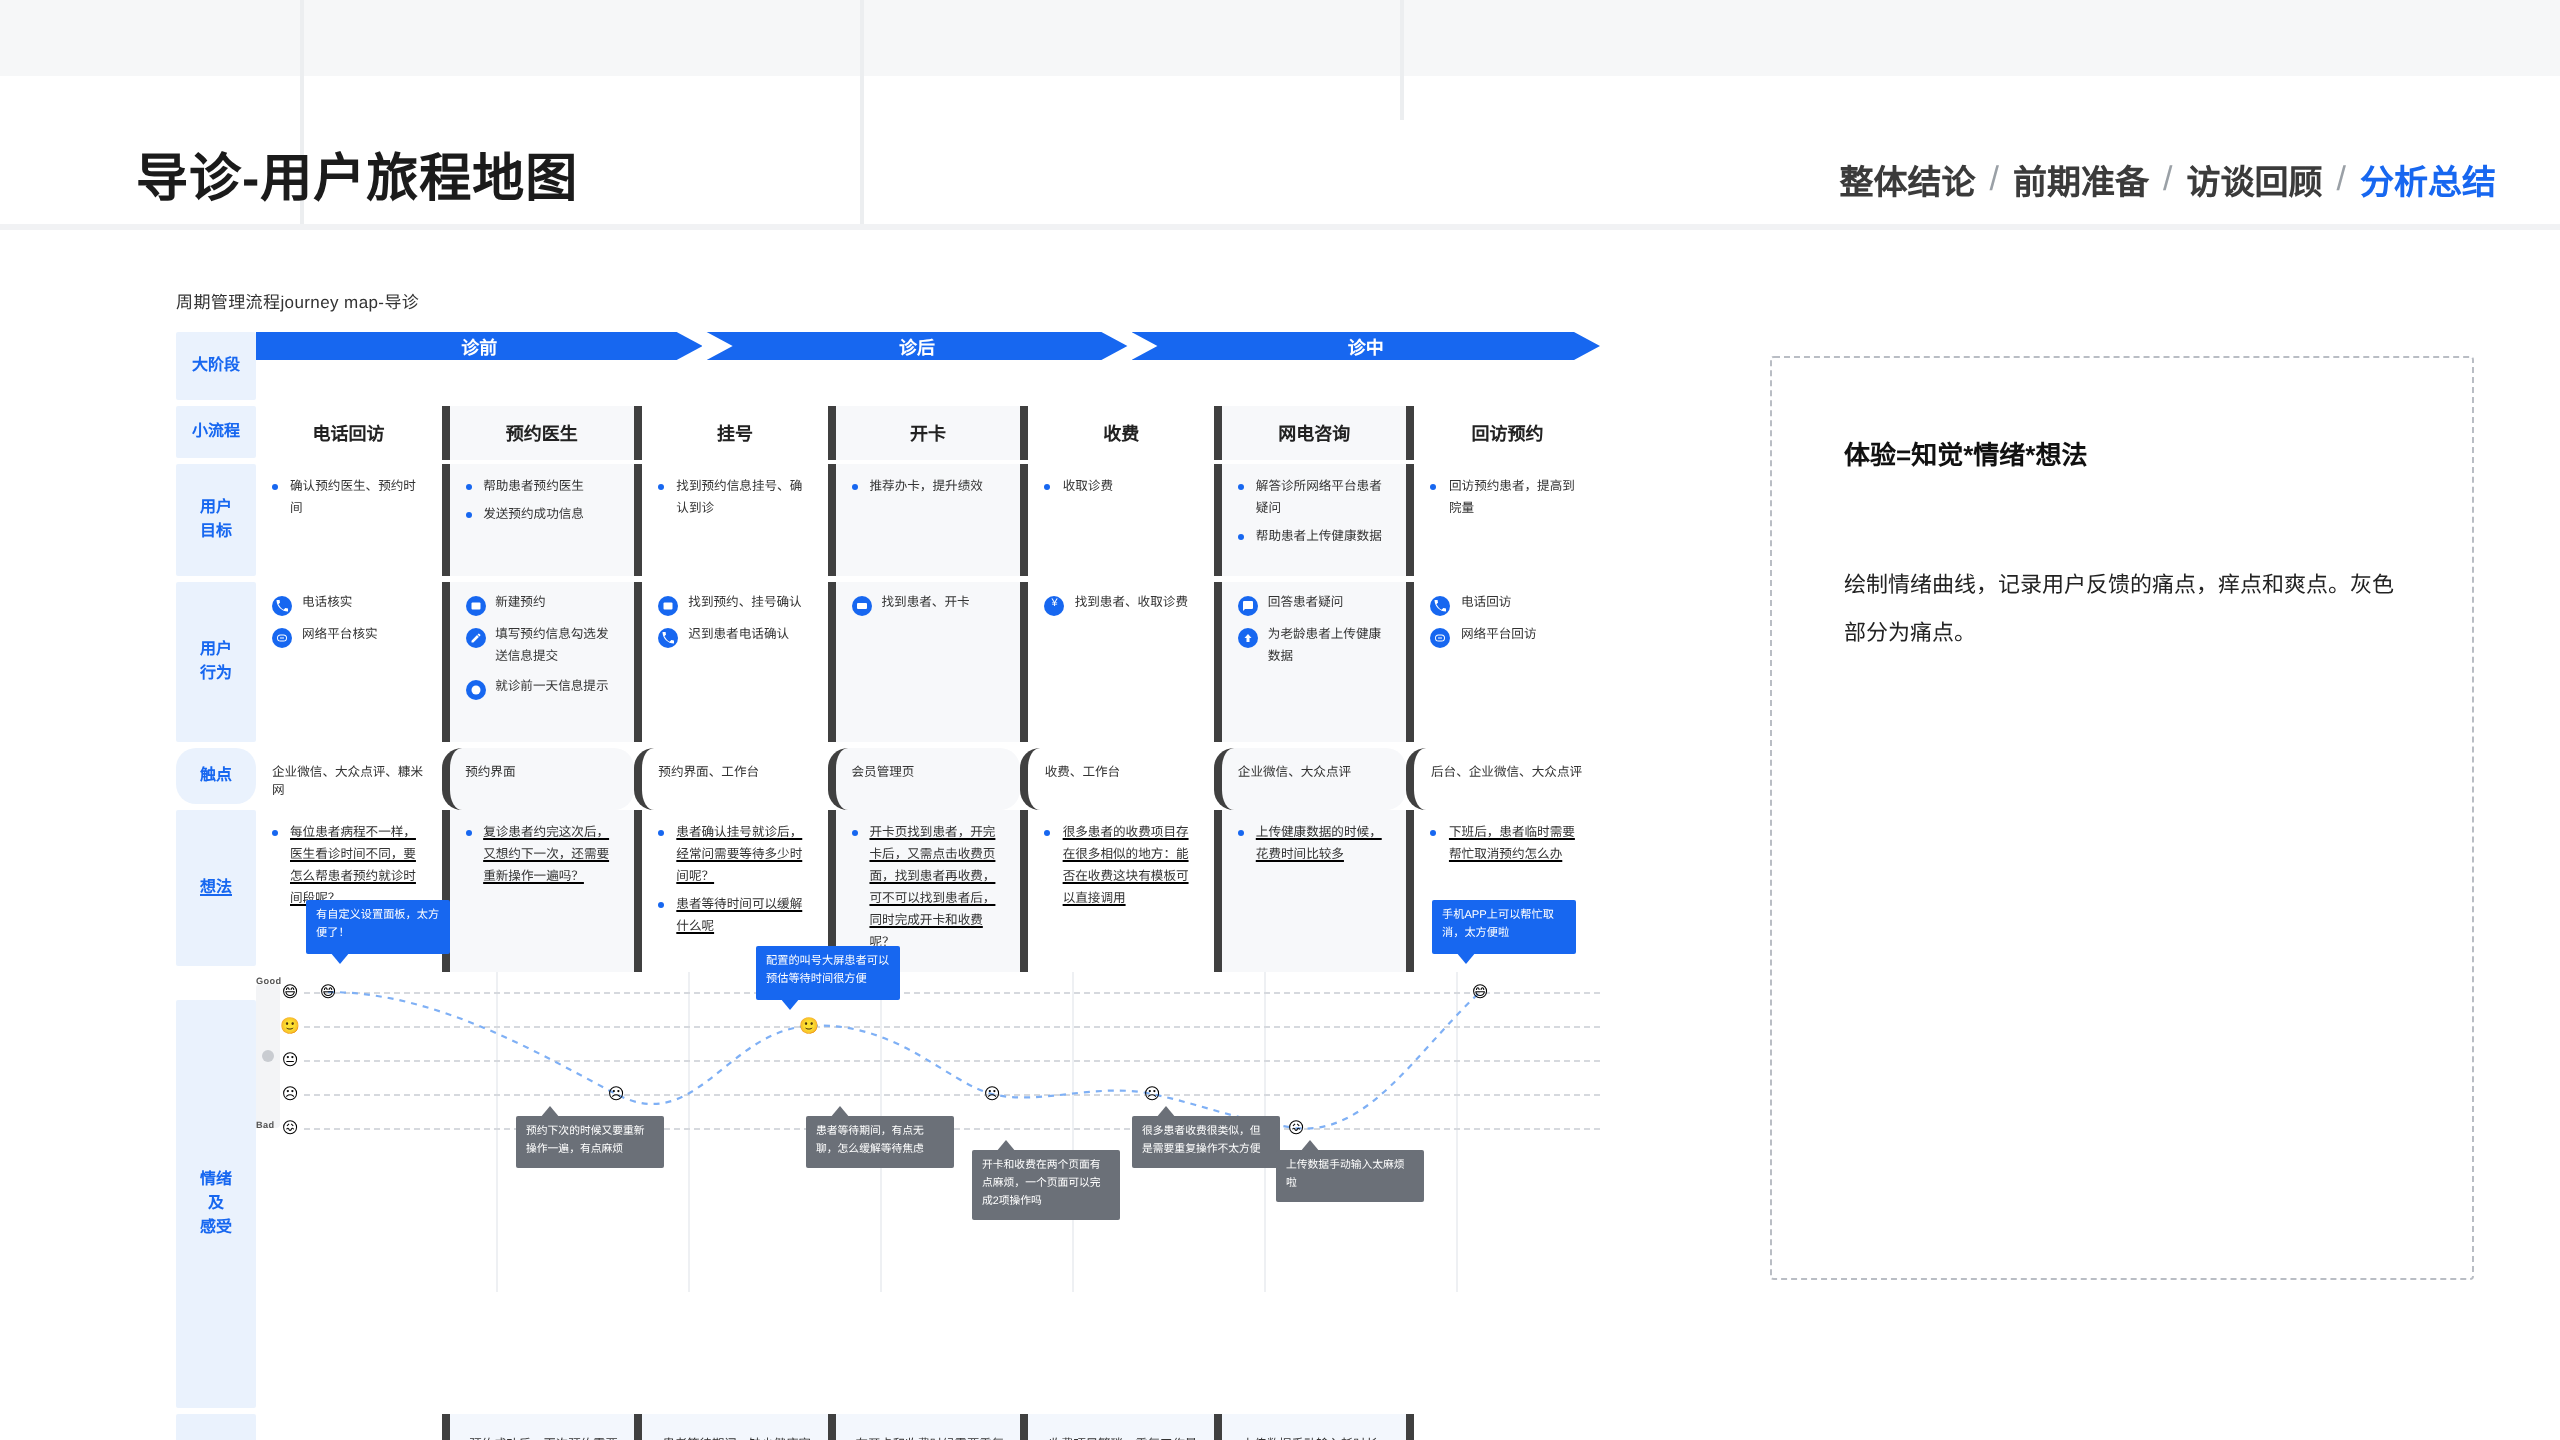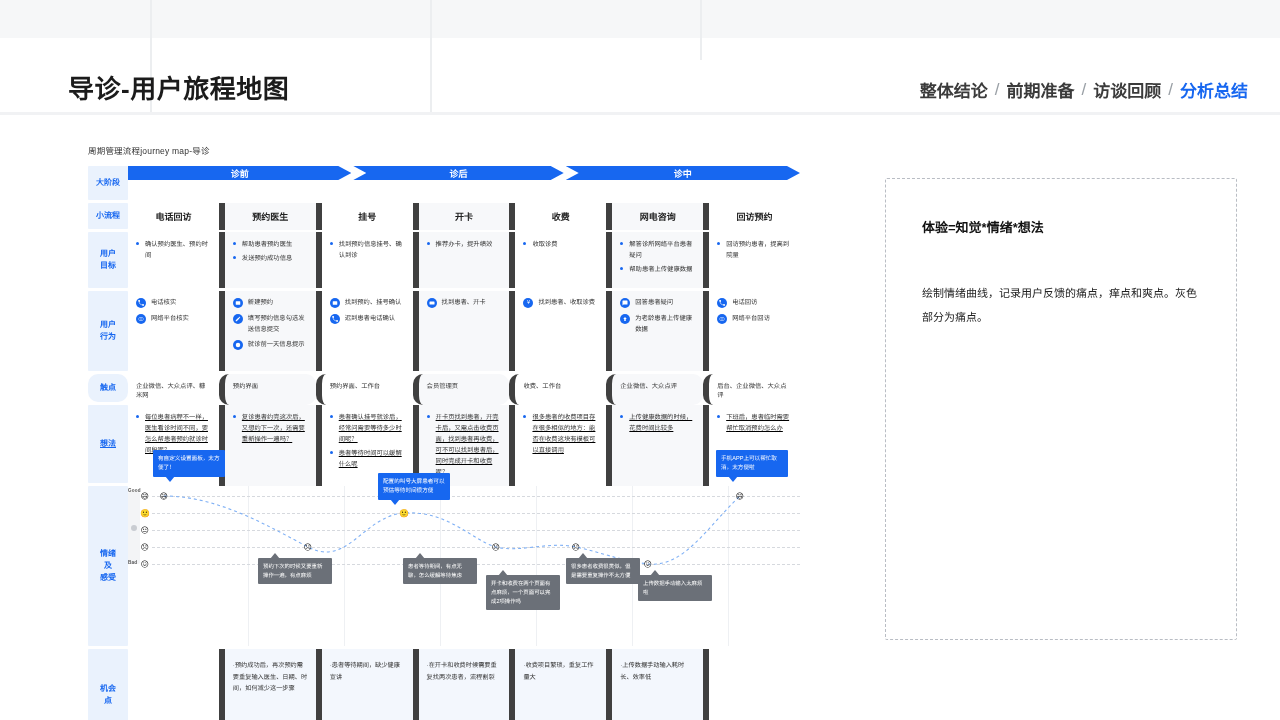--- a/index.html
+++ b/index.html
@@ -96,21 +96,21 @@
   .touch .col { font-size: 6.3px; color: #333; padding-top: 7px; }
 
   
   .h-goal   { min-height: 56px; }
   .h-act    { min-height: 80px; }
   .h-touch  { min-height: 22px; border-radius: 10px; }
   .h-idea   { min-height: 76px; text-decoration: underline; }
   .h-opp    { min-height: 92px; }
 
   
-  .colsep { border-left: 6px solid #404040; }
+  .colsep { border-left: 4px solid #404040; }
 
   
   #emo {
     position: relative; width: 672px; height: 160px; background: #fff;
   }
   #emo .gridline {
     position: absolute; left: 24px; right: 0; height: 0;
     border-top: 1px dashed #d6d9de;
   }
   #emo .vline {
@@ -464,21 +464,21 @@
             <div class="col plain h-idea colsep">
                 <ul class="b">
                   <li>下班后，患者临时需要帮忙取消预约怎么办</li>
                 </ul>
               </div>
           </div>
         </div>
       </div>
 
       <div class="row">
-        <div class="rlabel" style="height:160px;white-space:pre-line;">情绪
+        <div class="rlabel" style="height:204px;white-space:pre-line;margin-top:14px;">情绪
 及
 感受</div>
         <div class="rbody">
           <div id="emo">
 
             <div class="vline" style="left:120px;"></div>
             <div class="vline" style="left:216px;"></div>
             <div class="vline" style="left:312px;"></div>
             <div class="vline" style="left:408px;"></div>
             <div class="vline" style="left:504px;"></div>

